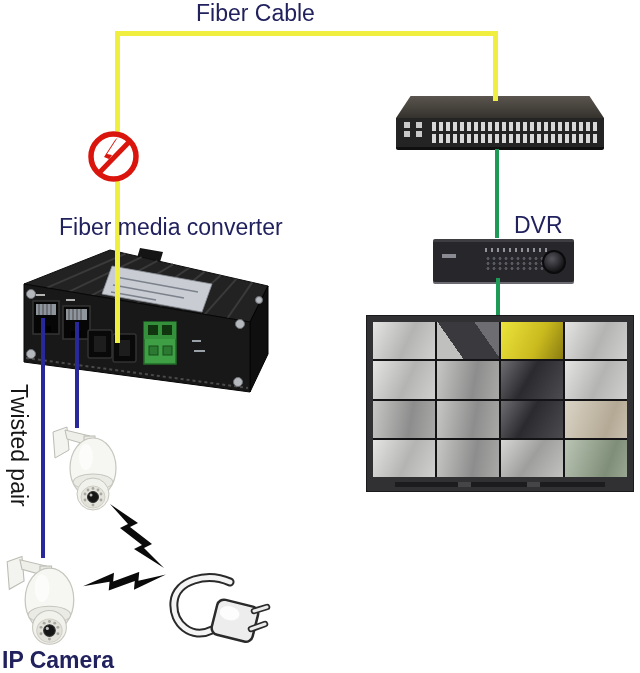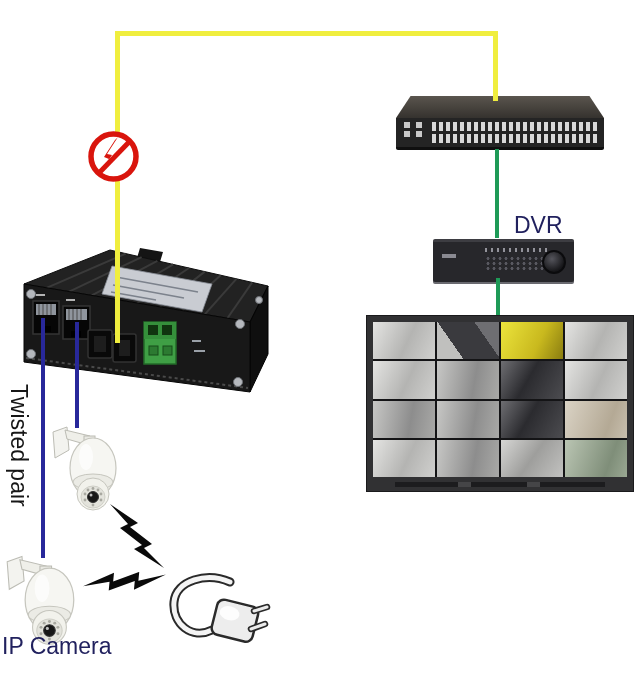--- a/index.html
+++ b/index.html
@@ -8,21 +8,21 @@
   .abs{position:absolute;}
   .lbl{position:absolute;color:#21215e;font-size:23px;line-height:1.1;white-space:nowrap;z-index:6;}
 
   
   .lbl-fiber-cable{left:196px;top:1px;}
   .lbl-fiber-switch{left:502px;top:69px;}
   .lbl-dvr{left:514px;top:213px;text-align:right;}
   .lbl-surveillance{left:438px;top:502px;}
   .lbl-converter{left:59px;top:215px;}
   .lbl-power{left:287px;top:612px;}
-  .lbl-ipcam{left:2px;top:634px;}
+  .lbl-ipcam{left:2px;top:648px;font-weight:bold;}
   .lbl-twisted{left:6px;top:384px;writing-mode:vertical-rl;text-orientation:mixed;color:#161616;}
 
   
   .cable{position:absolute;z-index:3;}
   .yellow{background:#f0ee3e;}
   .green{background:#1e9a57;}
   .blue{background:#28289a;}
   .fiber-h{left:115px;top:31px;width:383px;height:5px;}
   .fiber-v-left{left:115px;top:31px;width:5px;height:312px;}
   .fiber-v-right{left:493px;top:31px;width:5px;height:70px;}
@@ -88,21 +88,23 @@
 <div id="canvas">
 
   <div class="cable yellow fiber-h"></div>
   <div class="cable yellow fiber-v-left"></div>
   <div class="cable yellow fiber-v-right"></div>
   <div class="cable green green-1"></div>
   <div class="cable green green-2"></div>
   <div class="cable blue blue-a"></div>
   <div class="cable blue blue-b"></div>
 
+  <div class="lbl lbl-fiber-cable">Fiber Cable</div>
   <div class="lbl lbl-dvr">DVR</div>
+  <div class="lbl lbl-converter">Fiber media converter</div>
   <div class="lbl lbl-ipcam">IP Camera</div>
   <div class="lbl lbl-twisted">Twisted pair</div>
 
   <div class="abs switch">
     <div class="switch-top"></div>
     <div class="switch-front">
       <div class="switch-module">
         <div class="mod-row"></div>
         <div class="mod-row"></div>
       </div>

